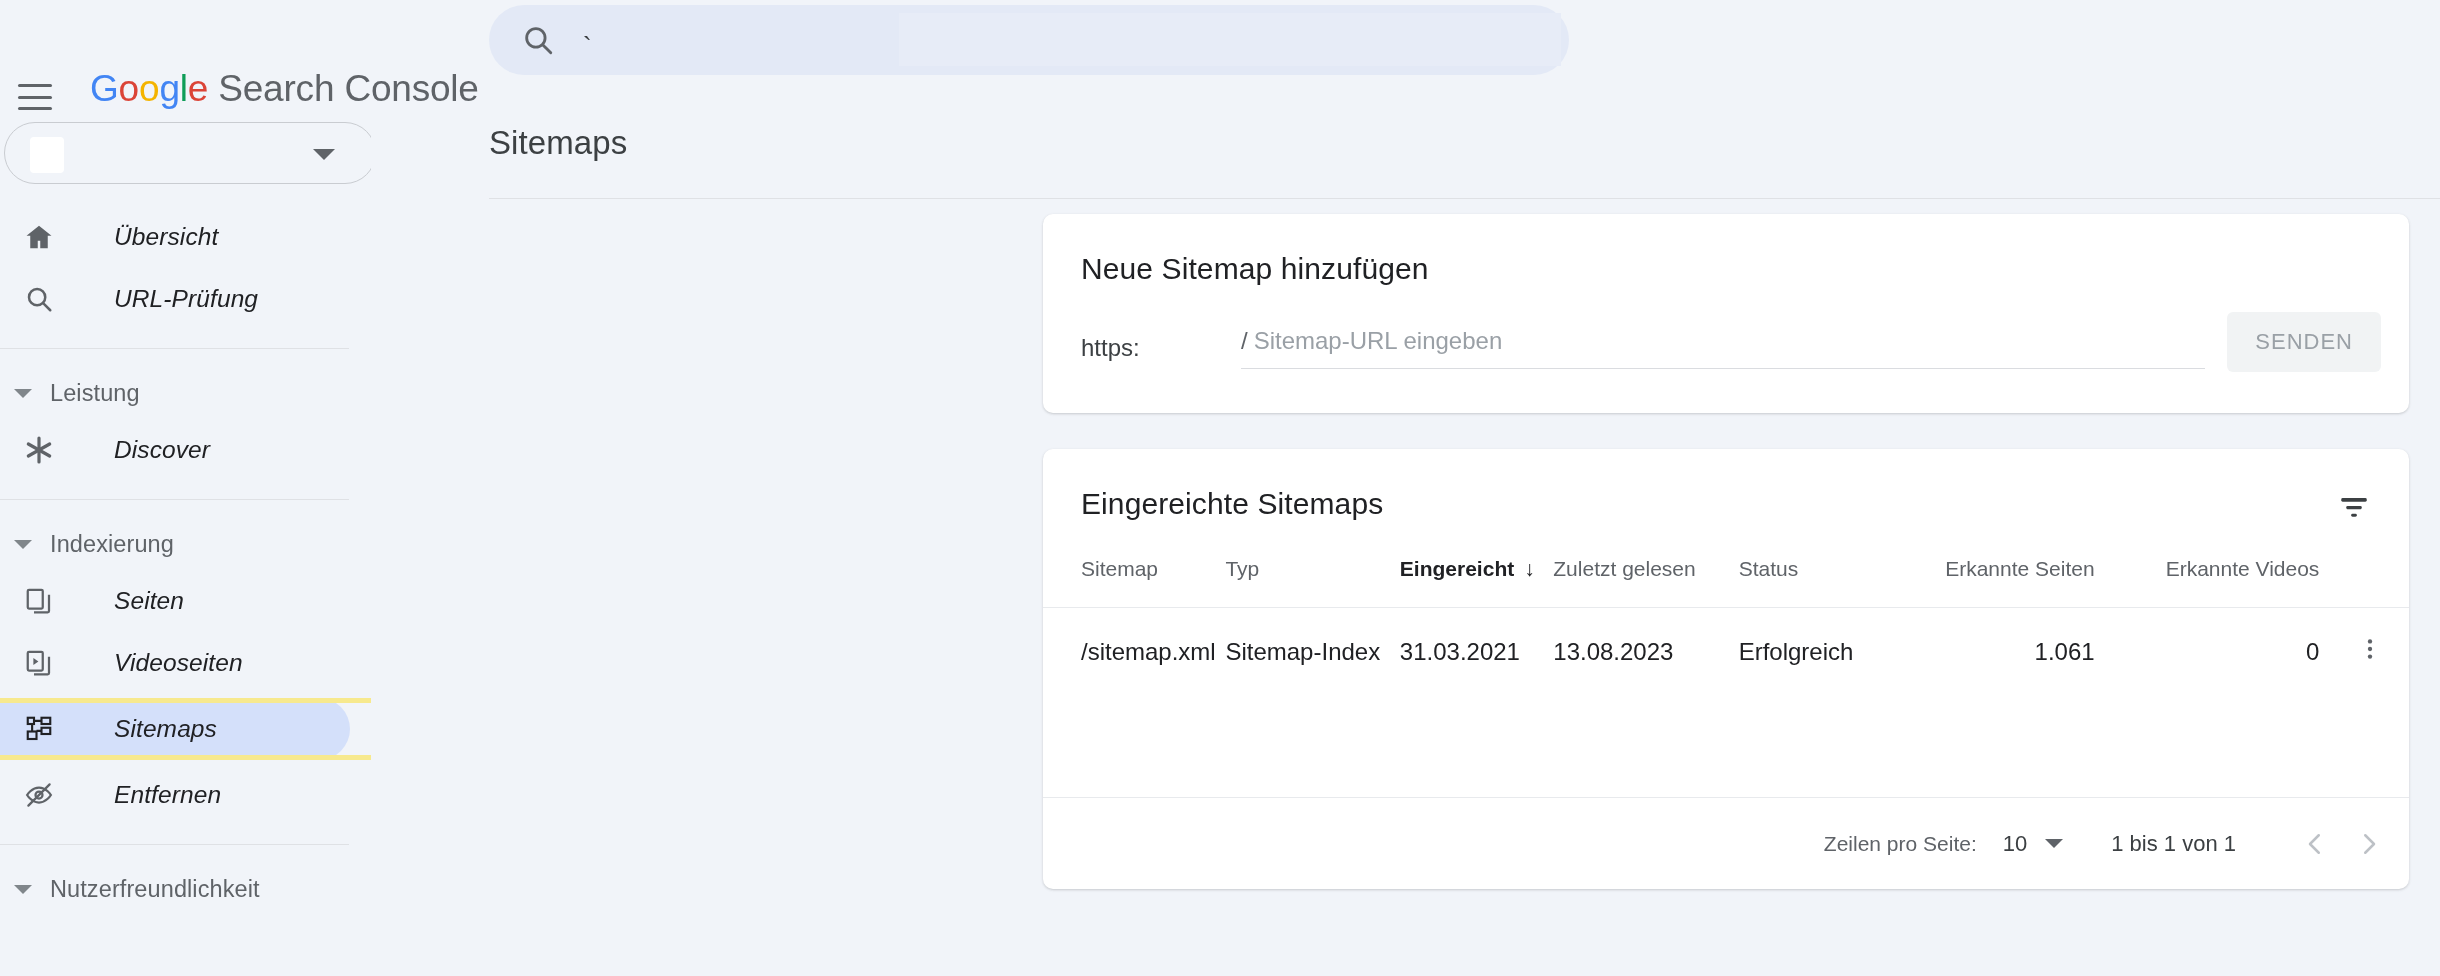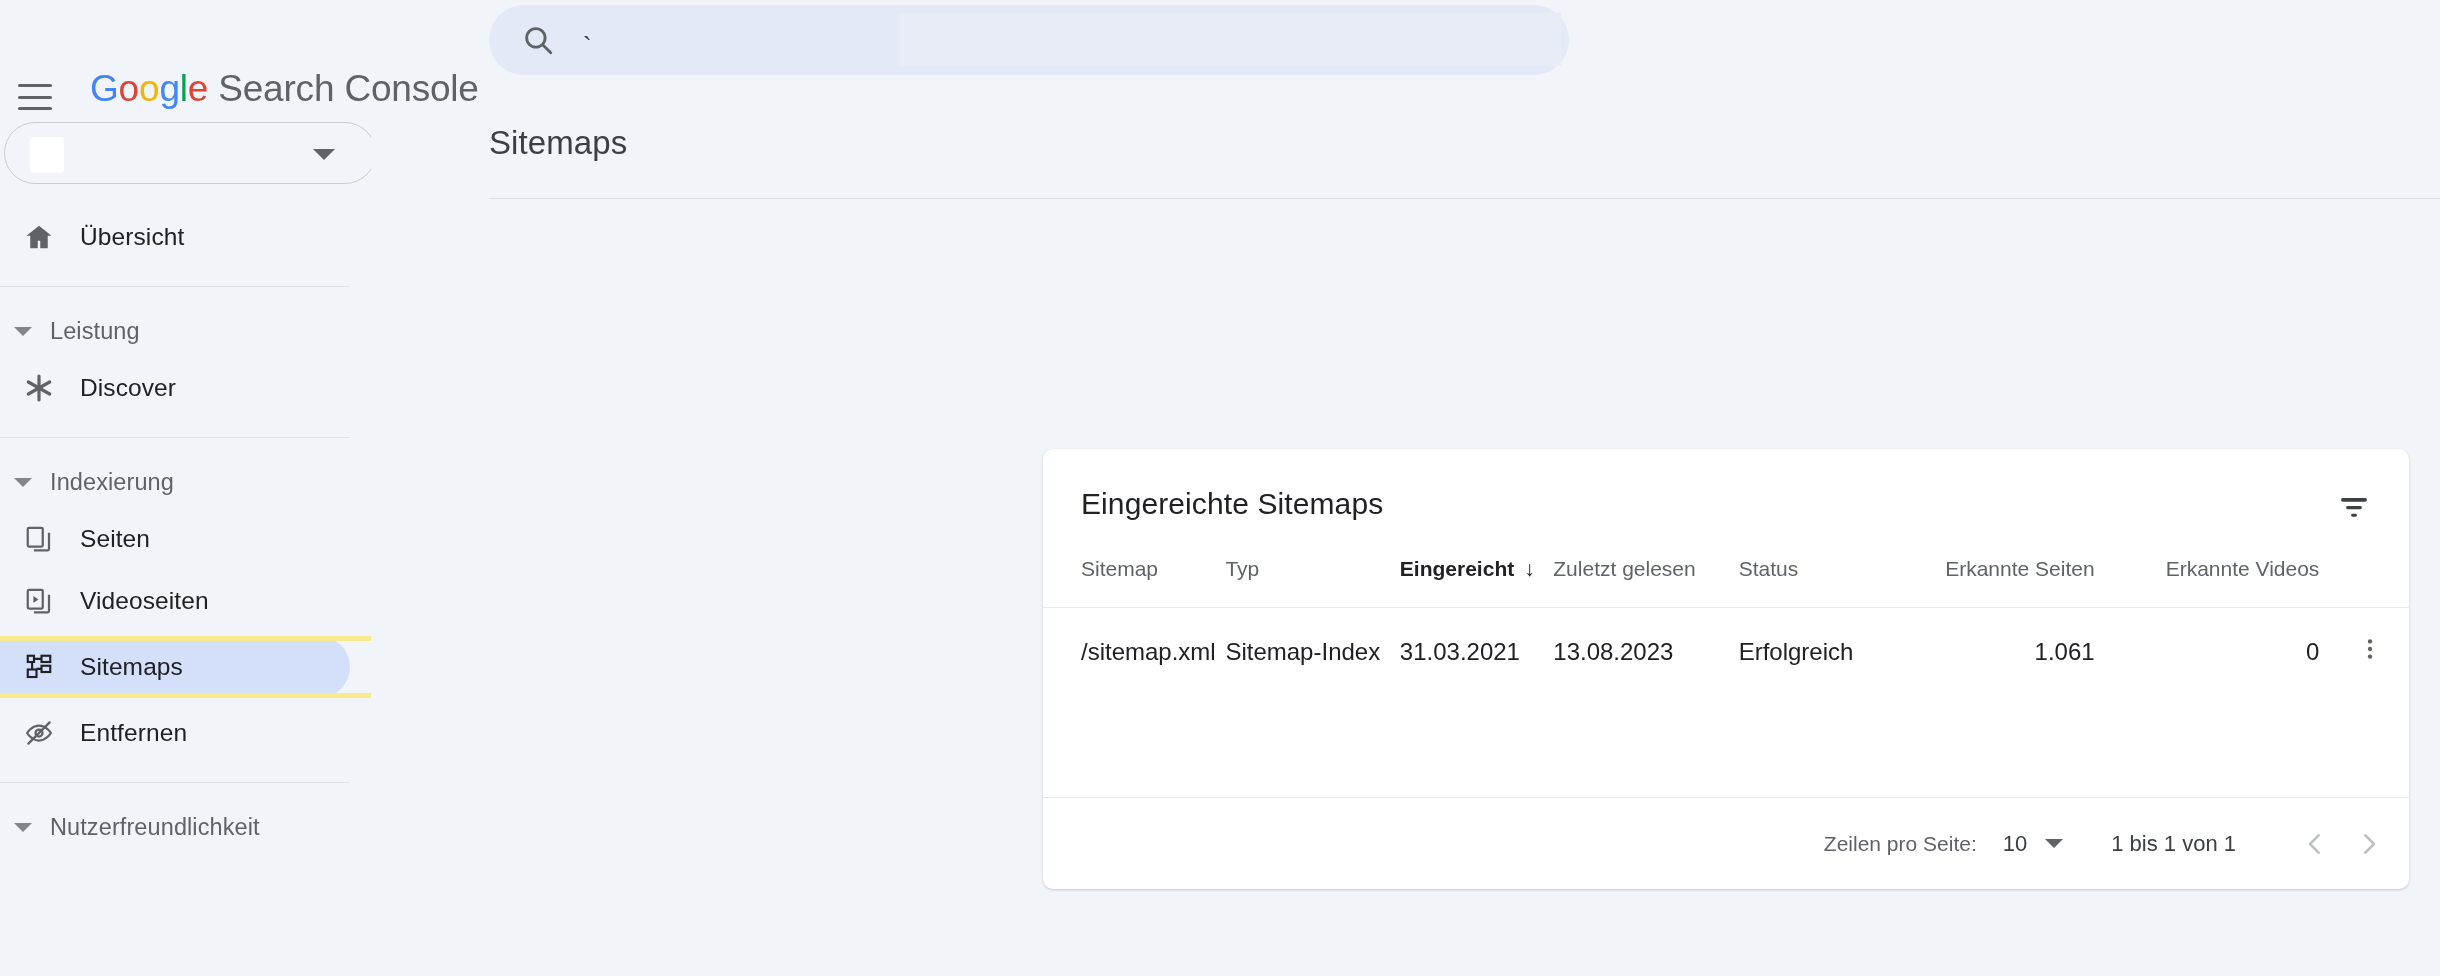--- a/index.html
+++ b/index.html
@@ -114,25 +114,26 @@
     padding-left: 22px;
     cursor: pointer;
     position: relative;
   }
   .nav-item .ico {
     width: 34px; height: 34px;
     display: flex; align-items: center; justify-content: center;
     flex: 0 0 34px;
   }
   .nav-item .lbl {
-    margin-left: 24px;
+    margin-left: 58px;
     font-size: 24.5px;
     color: #202124;
     white-space: nowrap;
     letter-spacing: 0.1px;
+    font-style: italic;
   }
   .nav-item.selected {
     background: #d4e0fa;
     border-radius: 0 32px 32px 0;
     width: 350px;
   }
   .nav-highlight {
     position: absolute;
     left: 0; top: 0;
     width: 384px; height: 62px;
@@ -355,20 +356,29 @@
 
     <div class="nav-item">
       <span class="ico">
         <svg viewBox="0 0 24 24" width="30" height="30" fill="#5f6368">
             <path d="M12 3L2 11h3v10h6v-6h2v6h6V11h3z"></path>
           </svg>
       </span>
       <span class="lbl">Übersicht</span>
     </div>
 
+    <div class="nav-item">
+      <span class="ico">
+        <svg viewBox="0 0 24 24" width="30" height="30" fill="none" stroke="#5f6368" stroke-width="2">
+          <circle cx="10.5" cy="10.5" r="6.5"></circle>
+          <line x1="15.5" y1="15.5" x2="21" y2="21" stroke-linecap="round"></line>
+        </svg>
+      </span>
+      <span class="lbl">URL-Prüfung</span>
+    </div>
 
     <div class="divider"></div>
 
     <div class="group-head">
       <span class="tri"></span>
       <span class="glbl">Leistung</span>
     </div>
 
 
     <div class="nav-item">
@@ -445,20 +455,31 @@
     </div>
 
   </div>
 </div>
 
 <div class="main">
 
   <div class="page-title">Sitemaps</div>
   <div class="title-rule"></div>
 
+  <div class="card" id="card-add">
+    <div class="card-title">Neue Sitemap hinzufügen</div>
+    <div class="add-row">
+      <span class="scheme">https:</span>
+      <div class="url-field">
+        <span class="slash">/</span>
+        <span class="placeholder">Sitemap-URL eingeben</span>
+      </div>
+      <button class="send-btn">SENDEN</button>
+    </div>
+  </div>
 
   <div class="card" id="card-list">
     <div class="card-title">Eingereichte Sitemaps</div>
 
     <div class="filter-btn">
       <svg viewBox="0 0 24 24" width="34" height="34" fill="#3c4043">
         <rect x="3" y="5" width="18" height="2.6" rx="1"></rect>
         <rect x="6.5" y="10.5" width="11" height="2.4" rx="1"></rect>
         <rect x="10" y="16" width="4" height="2.2" rx="1"></rect>
       </svg>

